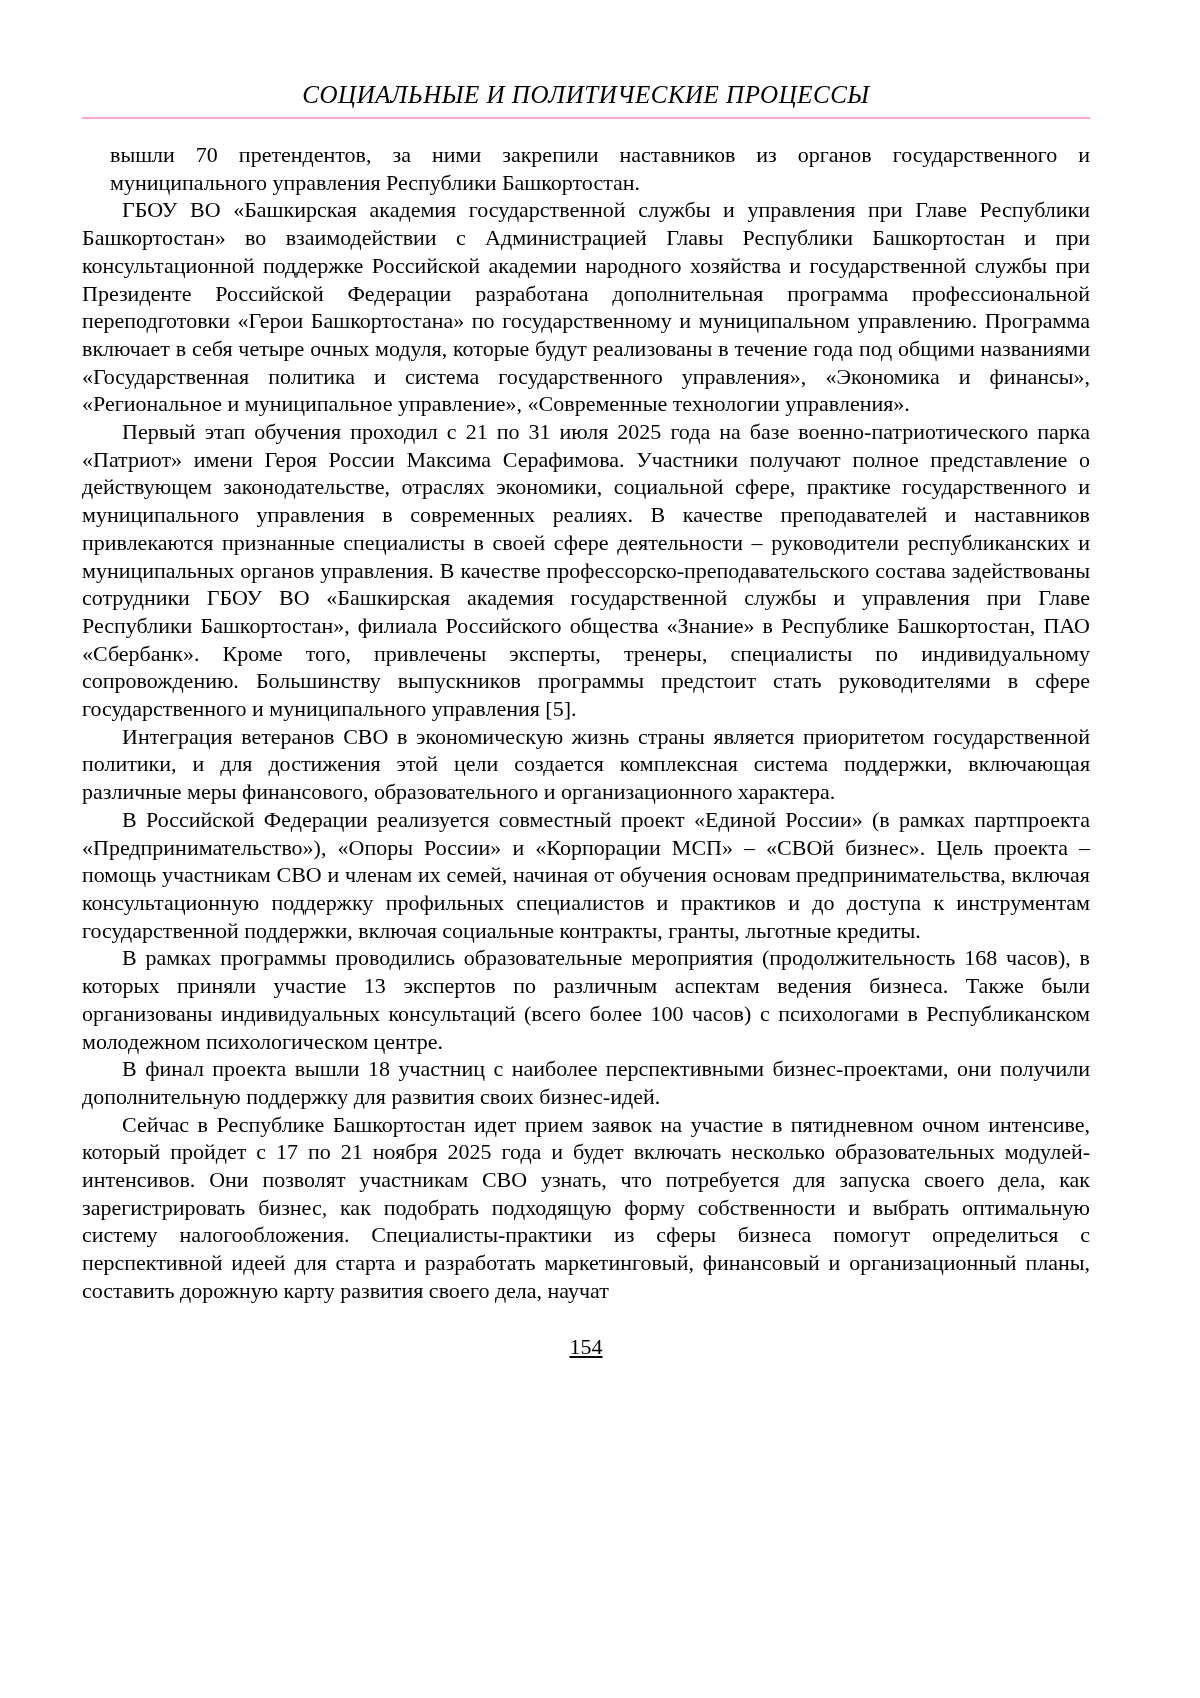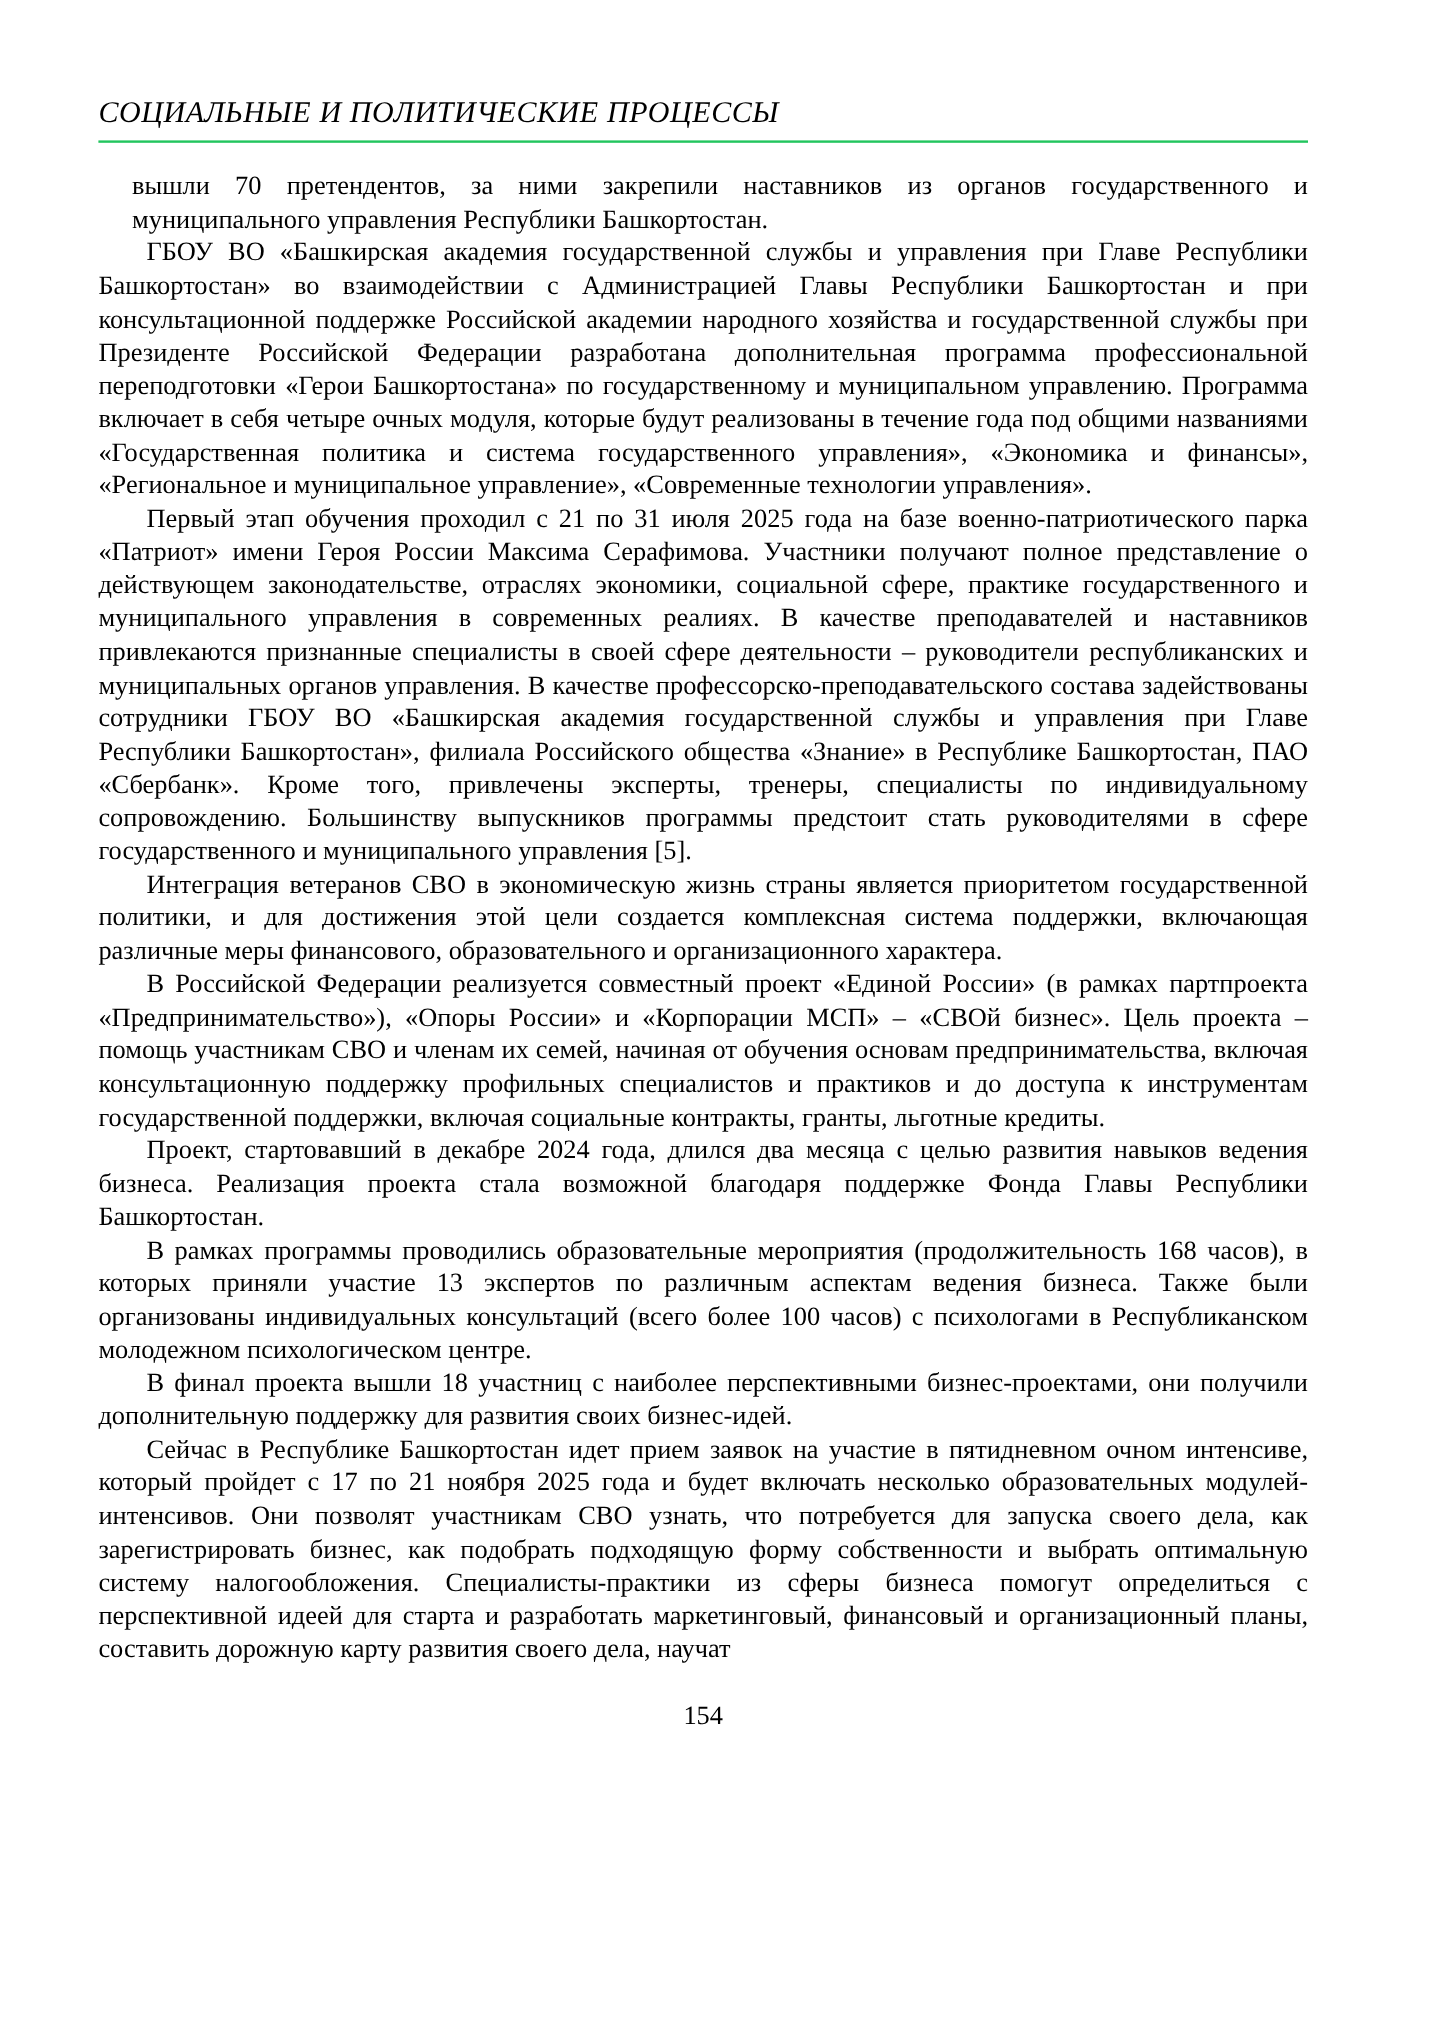--- a/index.html
+++ b/index.html
@@ -18,21 +18,22 @@
     box-sizing: border-box;
   }
   .content {
     margin-left: 82px;
     width: 1008px;
   }
   .running-head {
     margin: 0;
     padding-top: 80px;
     padding-bottom: 7px;
-    border-bottom: 2px solid #22c55e;
+    border-bottom: 2px solid #f9a8d4;
+    text-align: center;
     font-style: italic;
     font-weight: normal;
     font-size: 25px;
     line-height: 30px;
     letter-spacing: 0.5px;
     text-transform: uppercase;
   }
   .body-text {
     margin-top: 22px;
     font-size: 22px;
@@ -47,37 +48,37 @@
   }
   .para.no-indent {
     text-indent: 0;
     margin-left: 28px;
   }
   .footer {
     margin-top: 28px;
     text-align: center;
     font-size: 22px;
     line-height: 27px;
+    text-decoration: underline;
   }
 </style>
 </head>
 <body>
 
 <div class="page">
   <div class="content">
 
     <h1 class="running-head">СОЦИАЛЬНЫЕ И ПОЛИТИЧЕСКИЕ ПРОЦЕССЫ</h1>
 
     <div class="body-text">
       <p class="para no-indent">вышли 70 претендентов, за ними закрепили наставников из органов государственного и муниципального управления Республики Башкортостан.</p>
       <p class="para">ГБОУ ВО «Башкирская академия государственной службы и управления при Главе Республики Башкортостан» во взаимодействии с Администрацией Главы Республики Башкортостан и при консультационной поддержке Российской академии народного хозяйства и государственной службы при Президенте Российской Федерации разработана дополнительная программа профессиональной переподготовки «Герои Башкортостана» по государственному и муниципальном управлению. Программа включает в себя четыре очных модуля, которые будут реализованы в течение года под общими названиями «Государственная политика и система государственного управления», «Экономика и финансы», «Региональное и муниципальное управление», «Современные технологии управления».</p>
       <p class="para">Первый этап обучения проходил с 21 по 31 июля 2025 года на базе военно-патриотического парка «Патриот» имени Героя России Максима Серафимова. Участники получают полное представление о действующем законодательстве, отраслях экономики, социальной сфере, практике государственного и муниципального управления в современных реалиях. В качестве преподавателей и наставников привлекаются признанные специалисты в своей сфере деятельности – руководители республиканских и муниципальных органов управления. В качестве профессорско-преподавательского состава задействованы сотрудники ГБОУ ВО «Башкирская академия государственной службы и управления при Главе Республики Башкортостан», филиала Российского общества «Знание» в Республике Башкортостан, ПАО «Сбербанк». Кроме того, привлечены эксперты, тренеры, специалисты по индивидуальному сопровождению. Большинству выпускников программы предстоит стать руководителями в сфере государственного и муниципального управления [5].</p>
       <p class="para">Интеграция ветеранов СВО в экономическую жизнь страны является приоритетом государственной политики, и для достижения этой цели создается комплексная система поддержки, включающая различные меры финансового, образовательного и организационного характера.</p>
       <p class="para">В Российской Федерации реализуется совместный проект «Единой России» (в рамках партпроекта «Предпринимательство»), «Опоры России» и «Корпорации МСП» – «СВОй бизнес». Цель проекта – помощь участникам СВО и членам их семей, начиная от обучения основам предпринимательства, включая консультационную поддержку профильных специалистов и практиков и до доступа к инструментам государственной поддержки, включая социальные контракты, гранты, льготные кредиты.</p>
-      <p class="para">Проект, стартовавший в декабре 2024 года, длился два месяца с целью развития навыков ведения бизнеса. Реализация проекта стала возможной благодаря поддержке Фонда Главы Республики Башкортостан.</p>
       <p class="para">В рамках программы проводились образовательные мероприятия (продолжительность 168 часов), в которых приняли участие 13 экспертов по различным аспектам ведения бизнеса. Также были организованы индивидуальных консультаций (всего более 100 часов) с психологами в Республиканском молодежном психологическом центре.</p>
       <p class="para">В финал проекта вышли 18 участниц с наиболее перспективными бизнес-проектами, они получили дополнительную поддержку для развития своих бизнес-идей.</p>
       <p class="para">Сейчас в Республике Башкортостан идет прием заявок на участие в пятидневном очном интенсиве, который пройдет с 17 по 21 ноября 2025 года и будет включать несколько образовательных модулей-интенсивов. Они позволят участникам СВО узнать, что потребуется для запуска своего дела, как зарегистрировать бизнес, как подобрать подходящую форму собственности и выбрать оптимальную систему налогообложения. Специалисты-практики из сферы бизнеса помогут определиться с перспективной идеей для старта и разработать маркетинговый, финансовый и организационный планы, составить дорожную карту развития своего дела, научат</p>
     </div>
 
     <div class="footer">154</div>
 
   </div>
 </div>
 

